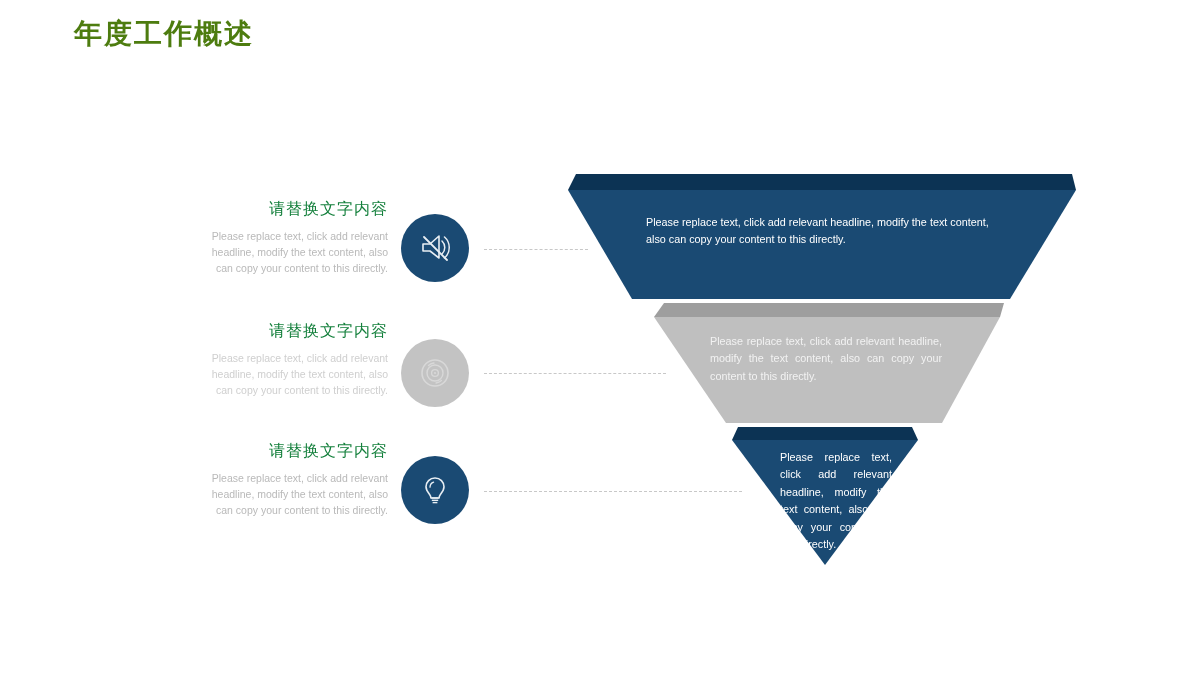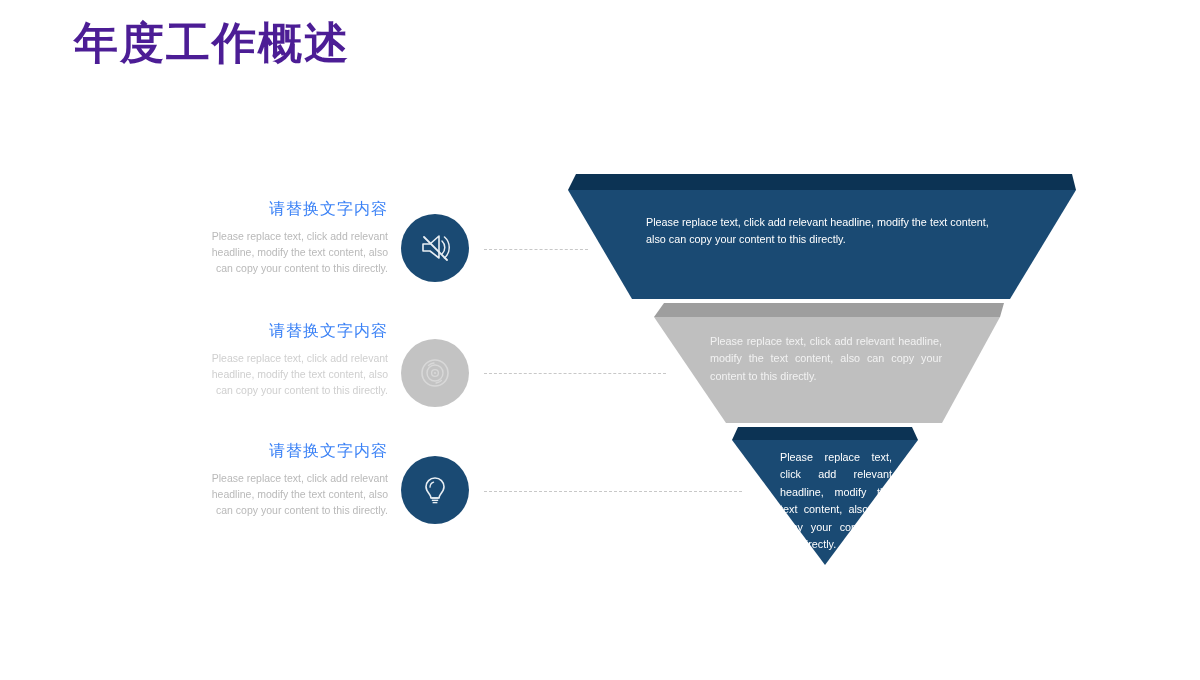--- a/index.html
+++ b/index.html
@@ -6,35 +6,35 @@
   body{
     width:1200px;height:680px;background:#ffffff;
     font-family:"Liberation Sans","DejaVu Sans",sans-serif;
     overflow:hidden;position:relative;
   }
   .slide{position:absolute;inset:0;}
 
   
   .header{position:absolute;left:74px;top:18px;}
   .title{
-    font-size:44px;font-weight:bold;color:#4c1d95;
+    font-size:28px;font-weight:bold;color:#4d7c0f;
     letter-spacing:2px;line-height:1.15;margin:0;white-space:nowrap;
   }
   .subtitle{
     font-size:13.5px;color:#9b9b9b;letter-spacing:0.6px;
     margin:8px 0 0 2px;white-space:nowrap;
   }
 
   
   .row{position:absolute;height:96px;}
   .row-text{
     position:absolute;right:0;top:0;width:190px;text-align:right;
   }
   .row-title{
-    font-size:16px;color:#3b82f6;margin:0 0 10px 0;
+    font-size:16px;color:#15803d;margin:0 0 10px 0;
     letter-spacing:1px;line-height:1.1;white-space:nowrap;
   }
   .row-body{
     font-size:10.5px;color:#b9b9b9;line-height:1.55;margin:0;
   }
   .row-body.muted{color:#cfcfcf;}
 
   .icon-circle{
     position:absolute;width:68px;height:68px;border-radius:50%;
     display:flex;align-items:center;justify-content:center;

